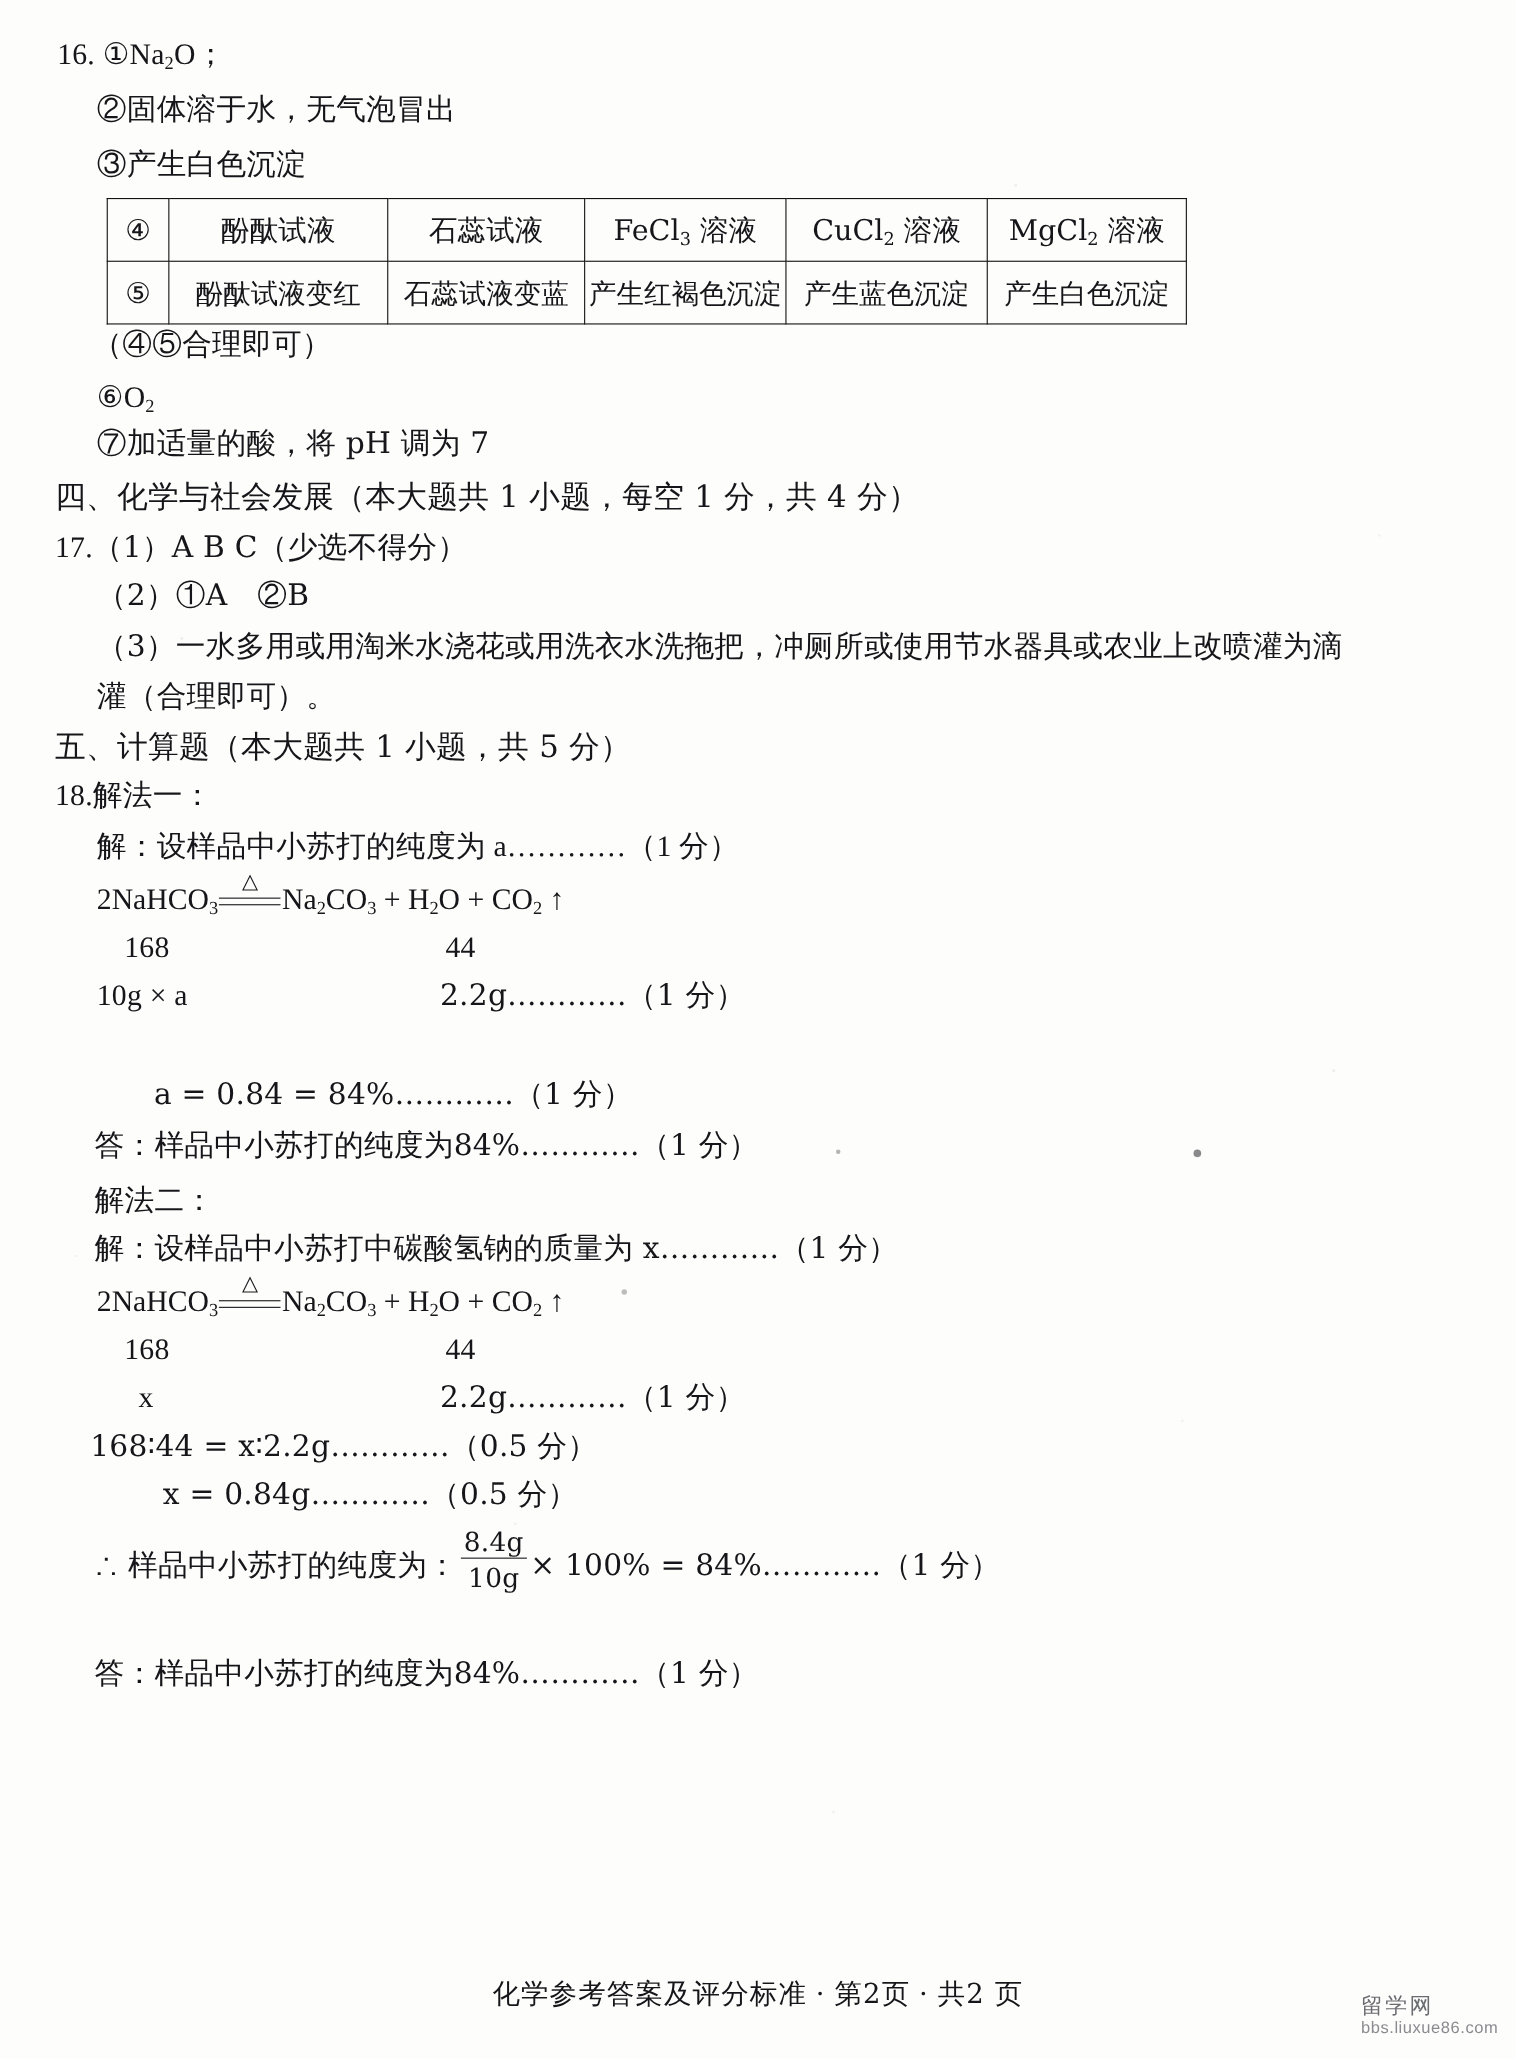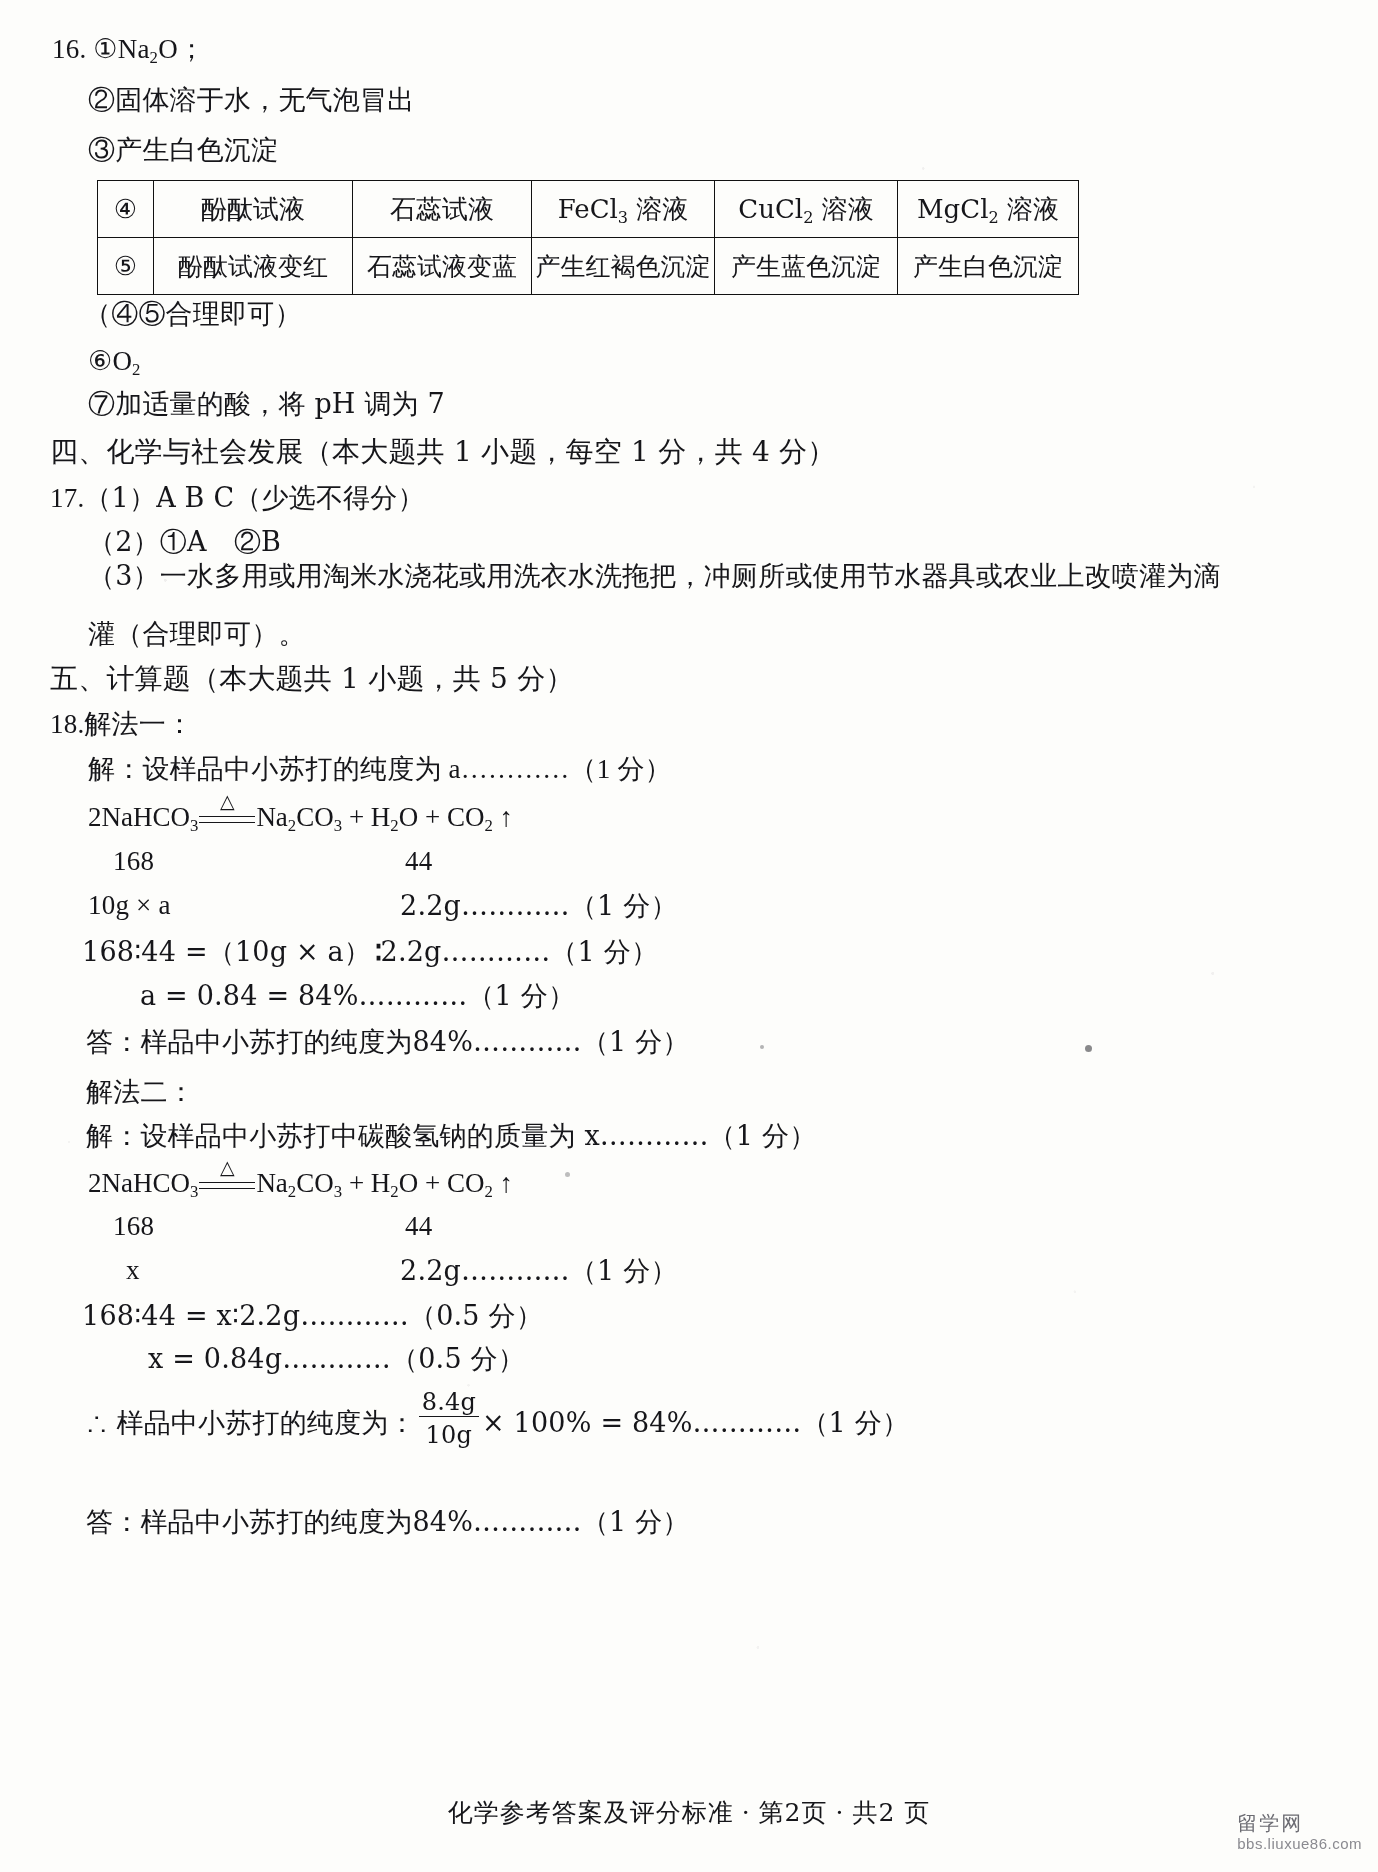--- a/index.html
+++ b/index.html
@@ -159,42 +159,41 @@
   </div>
 
   <div class="line cn" style="left:88px;top:390px;">⑦加适量的酸，将 pH 调为 7</div>
 
   <div class="line cn" style="left:50px;top:438px;font-size:28px;">四、化学与社会发展（本大题共 1 小题，每空 1 分，共 4 分）</div>
 
   <div class="line" style="left:50px;top:484px;">
     <span>17.</span><span class="cn">（1）A B C（少选不得分）</span>
   </div>
   <div class="line cn" style="left:88px;top:528px;">（2）①A　②B</div>
-  <div class="line cn" style="left:88px;top:562px;">（3）一水多用或用淘米水浇花或用洗衣水洗拖把，冲厕所或使用节水器具或农业上改喷灌为滴</div>
+  <div class="line cn" style="left:88px;top:574px;">（3）一水多用或用淘米水浇花或用洗衣水洗拖把，冲厕所或使用节水器具或农业上改喷灌为滴</div>
   <div class="line cn" style="left:88px;top:620px;">灌（合理即可）。</div>
 
   <div class="line cn" style="left:50px;top:665px;font-size:28px;">五、计算题（本大题共 1 小题，共 5 分）</div>
 
   <div class="line" style="left:50px;top:710px;">
     <span>18.</span><span class="cn">解法一：</span>
   </div>
 
   <div class="line cn" style="left:88px;top:756px;font-family:Liberation Serif, serif;">解：设样品中小苏打的纯度为 a…………（1 分）</div>
 
   <div class="eqn" style="left:88px;top:802px;">
     <span>2NaHCO</span><sub>3</sub><span class="arrow"><span class="cond">△</span><span class="bar"></span></span><span>Na</span><sub>2</sub><span>CO</span><sub>3</sub><span> + </span><span>H</span><sub>2</sub><span>O</span><span> + </span><span>CO</span><sub>2</sub><span> ↑</span>
   </div>
 
   <div class="line" style="left:113px;top:848px;">168</div>
   <div class="line" style="left:405px;top:848px;">44</div>
 
   <div class="line" style="left:88px;top:892px;">10g × a</div>
   <div class="line cn" style="left:400px;top:892px;">2.2g…………（1 分）</div>
 
-  <div class="line cn" style="left:82px;top:938px;">168∶44  =（10g × a）∶2.2g…………（1 分）</div>
   <div class="line cn" style="left:140px;top:982px;">a = 0.84 = 84%…………（1 分）</div>
   <div class="line cn" style="left:86px;top:1028px;">答：样品中小苏打的纯度为84%…………（1 分）</div>
 
   <div class="line cn" style="left:86px;top:1078px;">解法二：</div>
   <div class="line cn" style="left:86px;top:1122px;">解：设样品中小苏打中碳酸氢钠的质量为 x…………（1 分）</div>
 
   <div class="eqn" style="left:88px;top:1168px;">
     <span>2NaHCO</span><sub>3</sub><span class="arrow"><span class="cond">△</span><span class="bar"></span></span><span>Na</span><sub>2</sub><span>CO</span><sub>3</sub><span> + </span><span>H</span><sub>2</sub><span>O</span><span> + </span><span>CO</span><sub>2</sub><span> ↑</span>
   </div>
 

